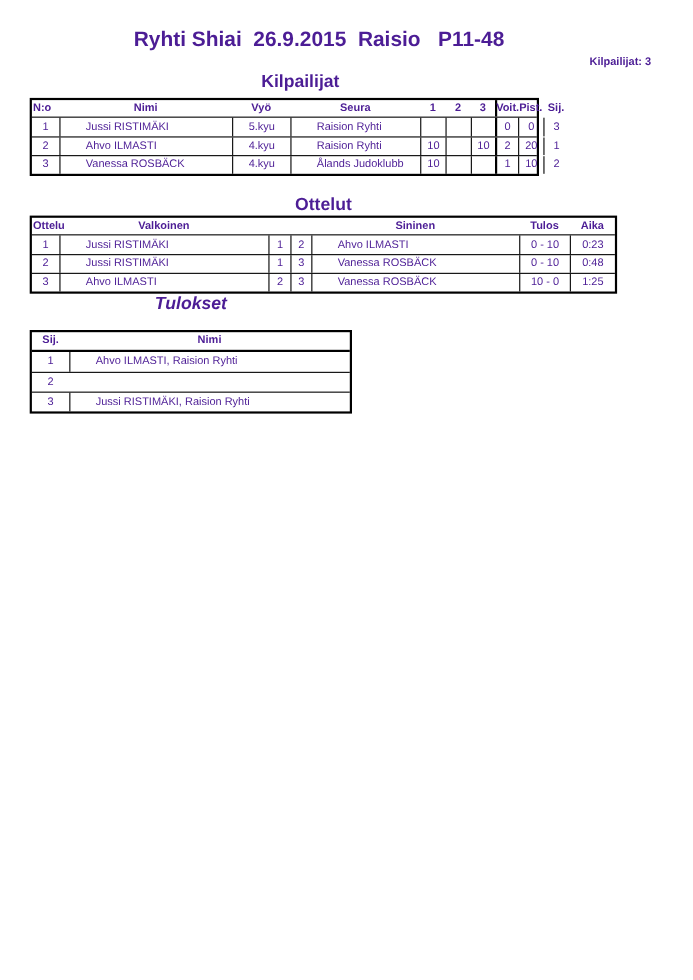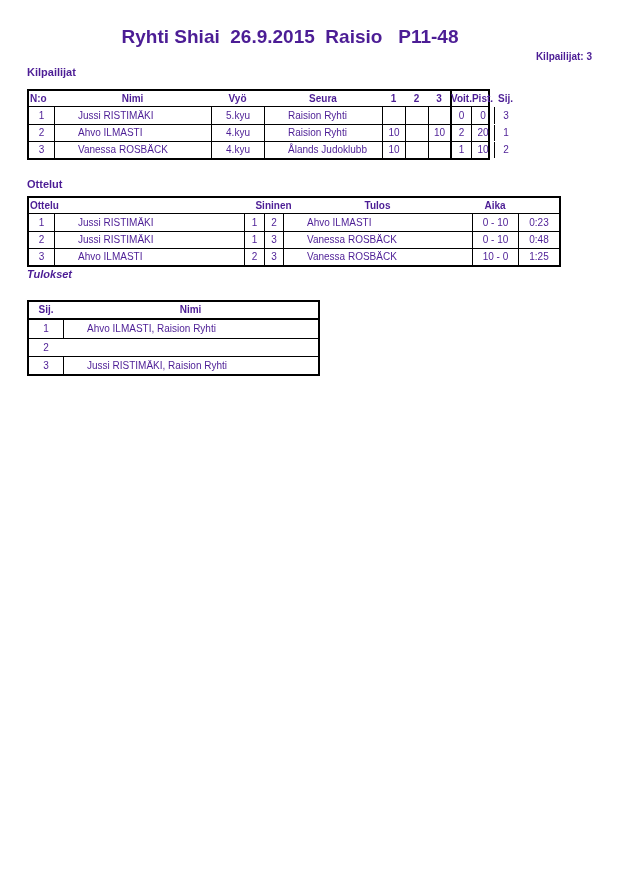--- a/index.html
+++ b/index.html
@@ -9,21 +9,21 @@
     font-family:"Liberation Sans", sans-serif; color:#4c1d95;
   }
   .doc-title {
     position:absolute; left:0; top:26px; width:580px;
     text-align:center; font-weight:bold; font-size:19px; white-space:pre;
   }
   .count-label {
     position:absolute; left:440px; top:51px; width:152px;
     text-align:right; font-weight:bold; font-size:10px;
   }
-  .sect-h { position:absolute; font-weight:bold; font-size:11px; }
+  .sect-h { position:absolute; font-weight:bold; font-size:16px; text-align:center; }
   #h-kilpailijat { left:27px; top:66px;  width:492px; }
   #h-ottelut     { left:27px; top:178px; width:534px; }
   #h-tulokset    { left:27px; top:268px; width:293px;font-style:italic; }
 
   .tbl { position:absolute; border:2px solid #000; background:#fff; }
   #t1 { left:27px; top:89px;  width:463px; }
   #t2 { left:27px; top:196px; width:534px; }
   #t3 { left:27px; top:300px; width:293px; }
 
   .thead, .tr { display:grid; }
@@ -108,20 +108,21 @@
       <div class="td">10</div>
       <div class="td">2</div>
     </div>
   </div>
 
   <div class="sect-h" id="h-ottelut">Ottelut</div>
 
   <div class="tbl" id="t2">
     <div class="thead">
       <div class="th edge">Ottelu</div>
+      <div class="th">Valkoinen</div>
       <div class="th"></div>
       <div class="th"></div>
       <div class="th">Sininen</div>
       <div class="th">Tulos</div>
       <div class="th">Aika</div>
     </div>
     <div class="tr">
       <div class="td">1</div>
       <div class="td left">Jussi RISTIMÄKI</div>
       <div class="td">1</div>

